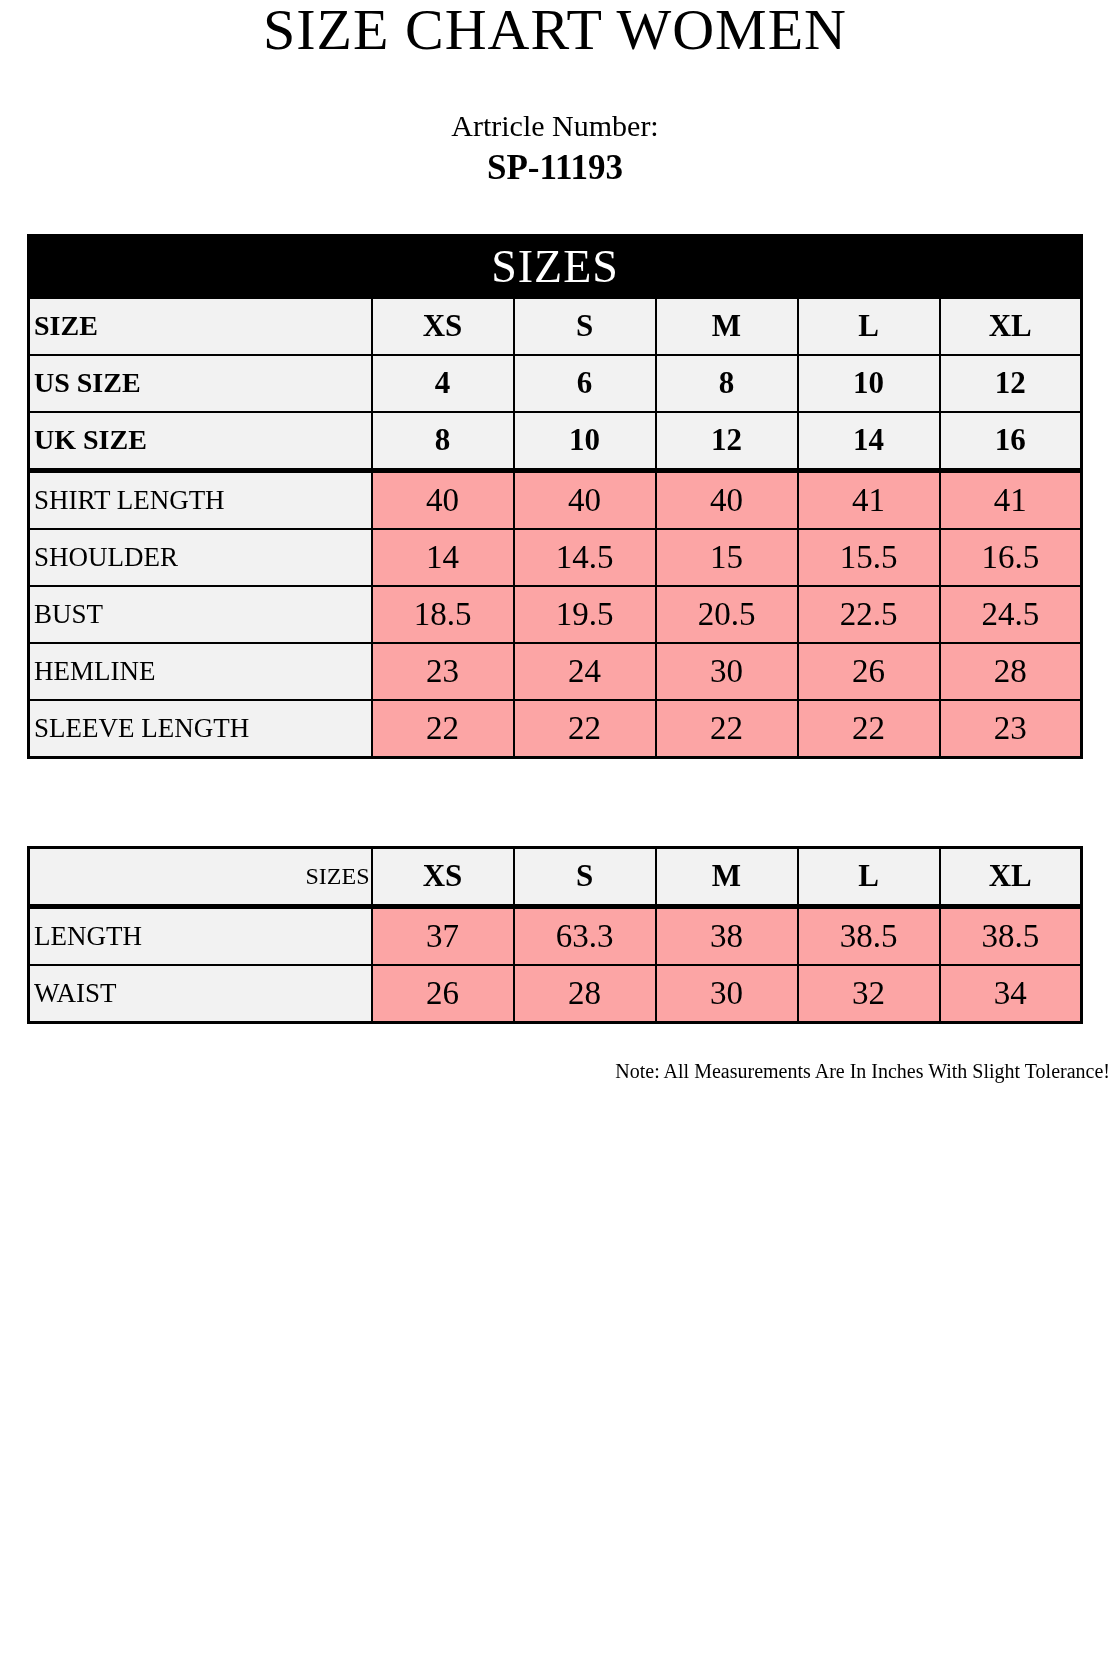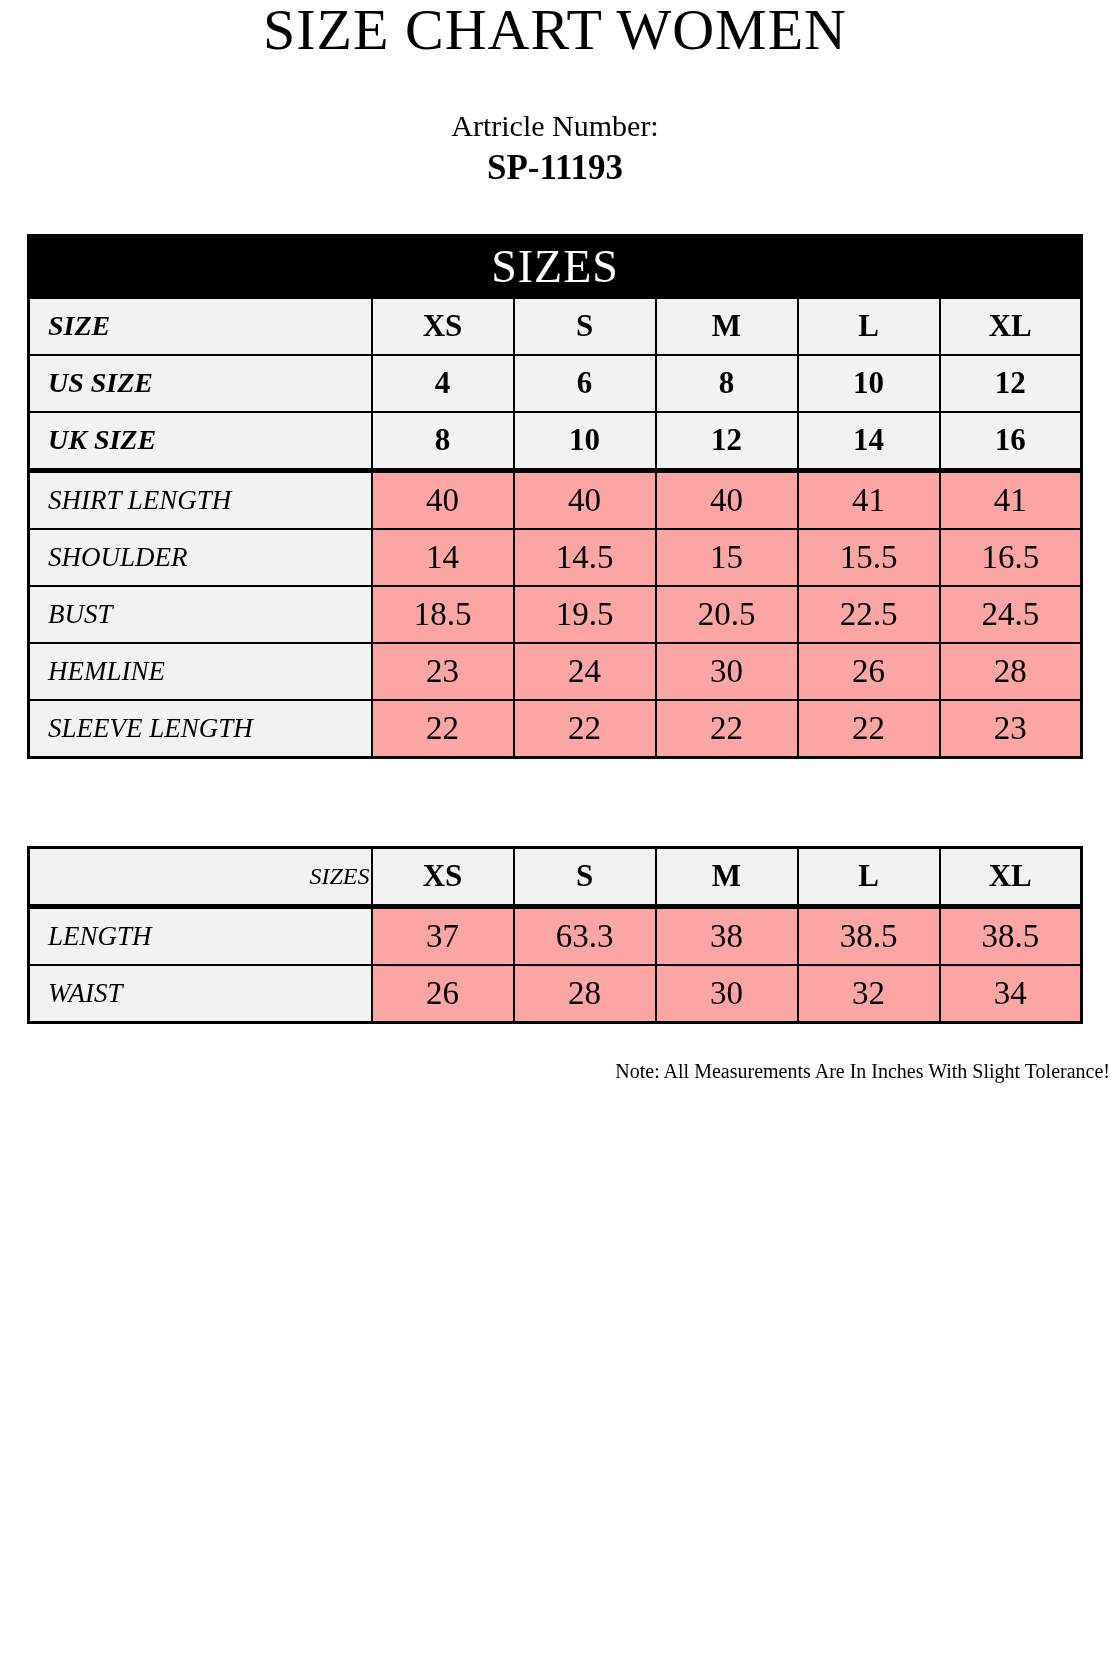--- a/index.html
+++ b/index.html
@@ -34,22 +34,22 @@
   }
   col.c-label { width:343px; }
   col.c-val   { width:142px; }
   tr.banner td {
     background:#000000; color:#ffffff;
     text-align:center; vertical-align:middle;
     height:58px; font-size:46px; letter-spacing:1px;
   }
   td.label {
     background:#f2f2f2; text-align:left;
-    padding-left:18px; height:53px;
-    font-size:28px; vertical-align:middle;font-style:italic;
+    padding-left:4px; height:53px;
+    font-size:28px; vertical-align:middle;
   }
   td.val { text-align:center; font-size:33px; vertical-align:middle; }
   tr.hdr td { background:#f2f2f2; font-weight:bold; }
   tr.hdr td.val { font-size:31px; }
   td.label.plain { font-weight:normal; font-size:24px;text-align:right; }
   tr.meas td.val { background:#fca5a5; font-weight:normal; }
   tr.meas td.label { font-weight:normal; font-size:27px; }
   tr.thick td { border-top:5px solid #000; }
   .gap-shirt { height:46px; }
   .gap-trouser { height:87px; }

